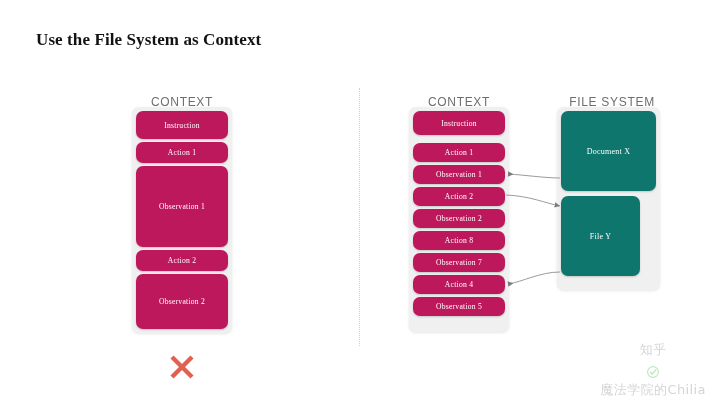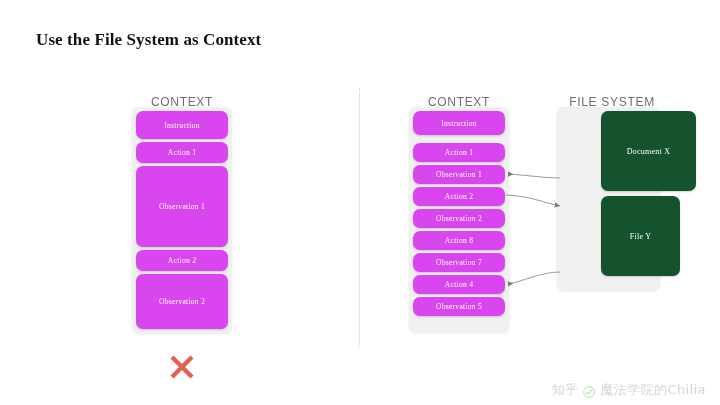--- a/index.html
+++ b/index.html
@@ -64,22 +64,22 @@
     align-items: center;
     justify-content: center;
     color: #ffffff;
     font-family: "Liberation Serif", serif;
     font-size: 7.6px;
     letter-spacing: 0.25px;
     text-align: center;
     box-shadow: 0 1px 2px rgba(0,0,0,0.18);
     box-sizing: border-box;
   }
-  .block.gray { background: #d946ef; }
-  .block.pink { background: #14532d; font-size: 8px; margin-left: 40px; }
+  .block.gray { background: #be185d; }
+  .block.pink { background: #0f766e; font-size: 8px; }
 
   
   .divider {
     position: absolute;
     border-left: 1px dotted #d0d0d0;
   }
 
   
   .cross-wrap {
     position: absolute;
@@ -98,20 +98,21 @@
 
   
   .watermark {
     position: absolute;
     right: 14px;
     bottom: 6px;
     display: flex;
     align-items: center;
     gap: 5px;
     opacity: 0.42;
+    flex-direction: column;
   }
   .wm-text {
     font-family: "DejaVu Sans", sans-serif;
     font-size: 13px;
     color: #9a9a9a;
     white-space: nowrap;
     letter-spacing: 0.4px;
   }
   .wm-badge {
     width: 12px;

